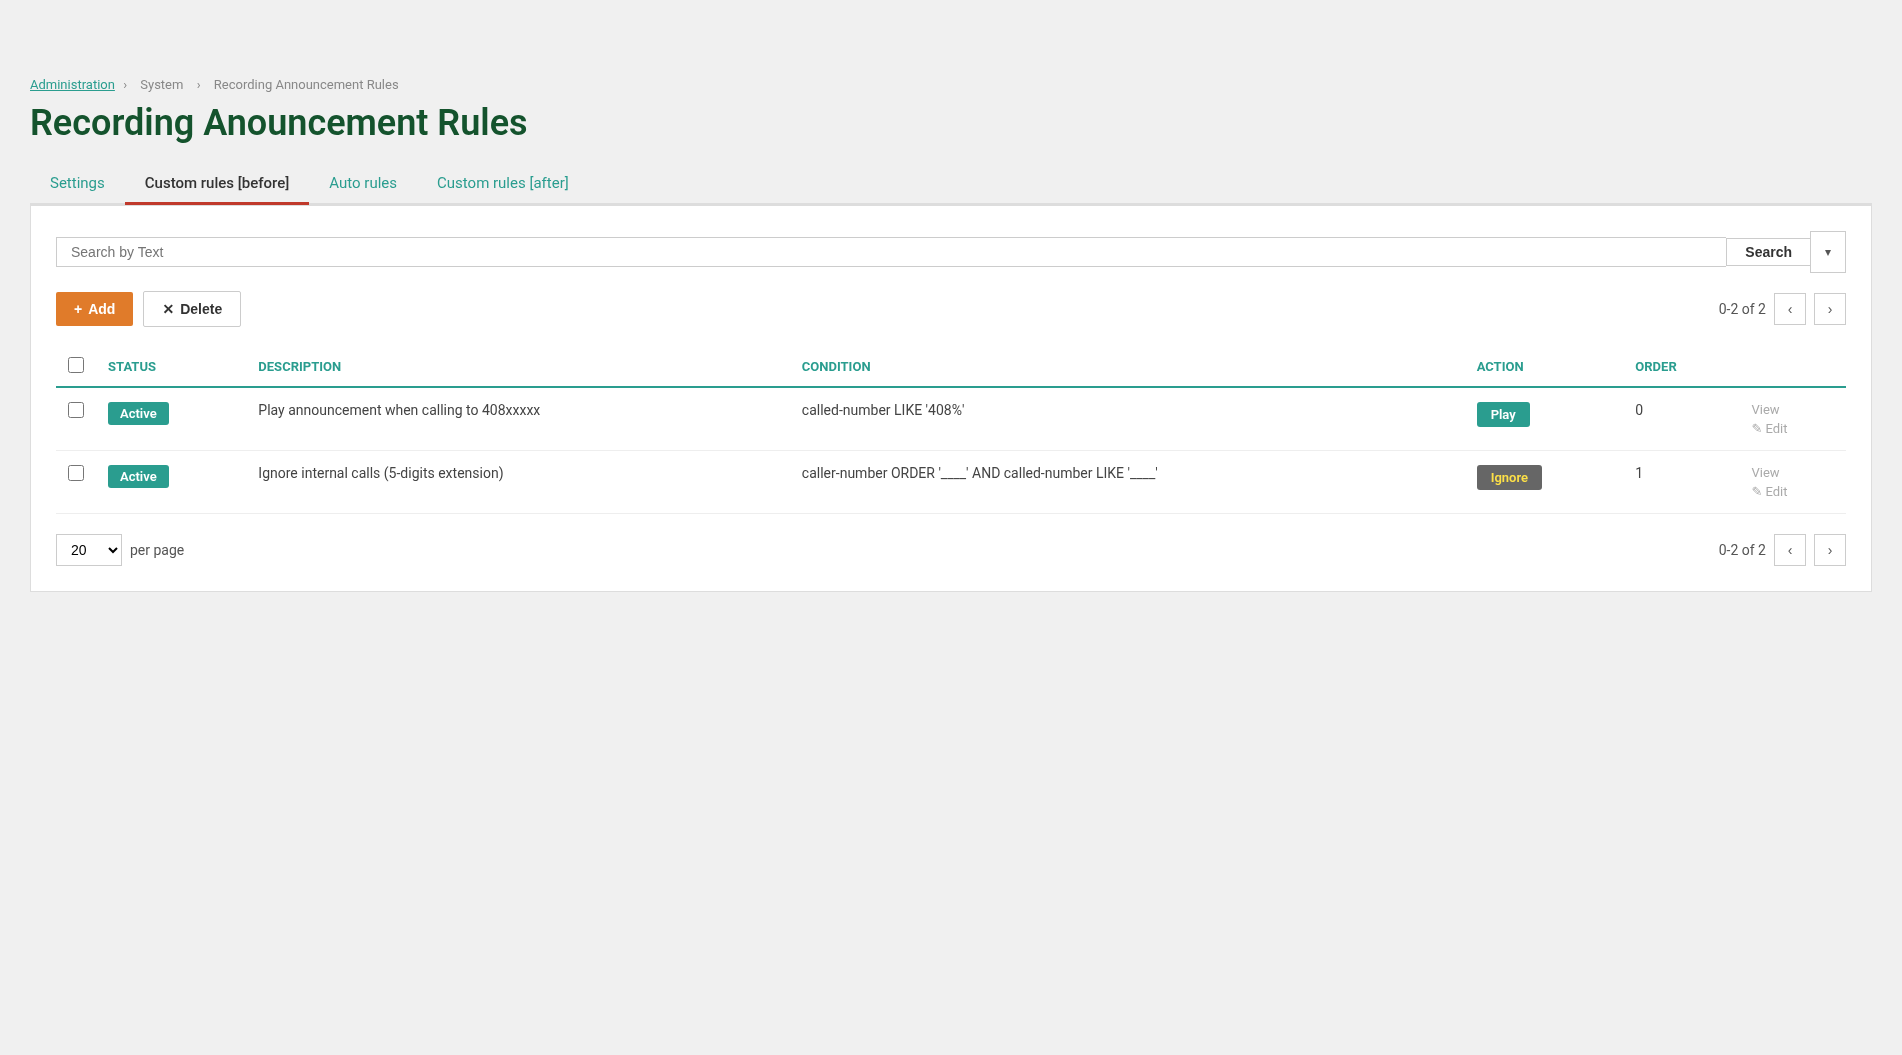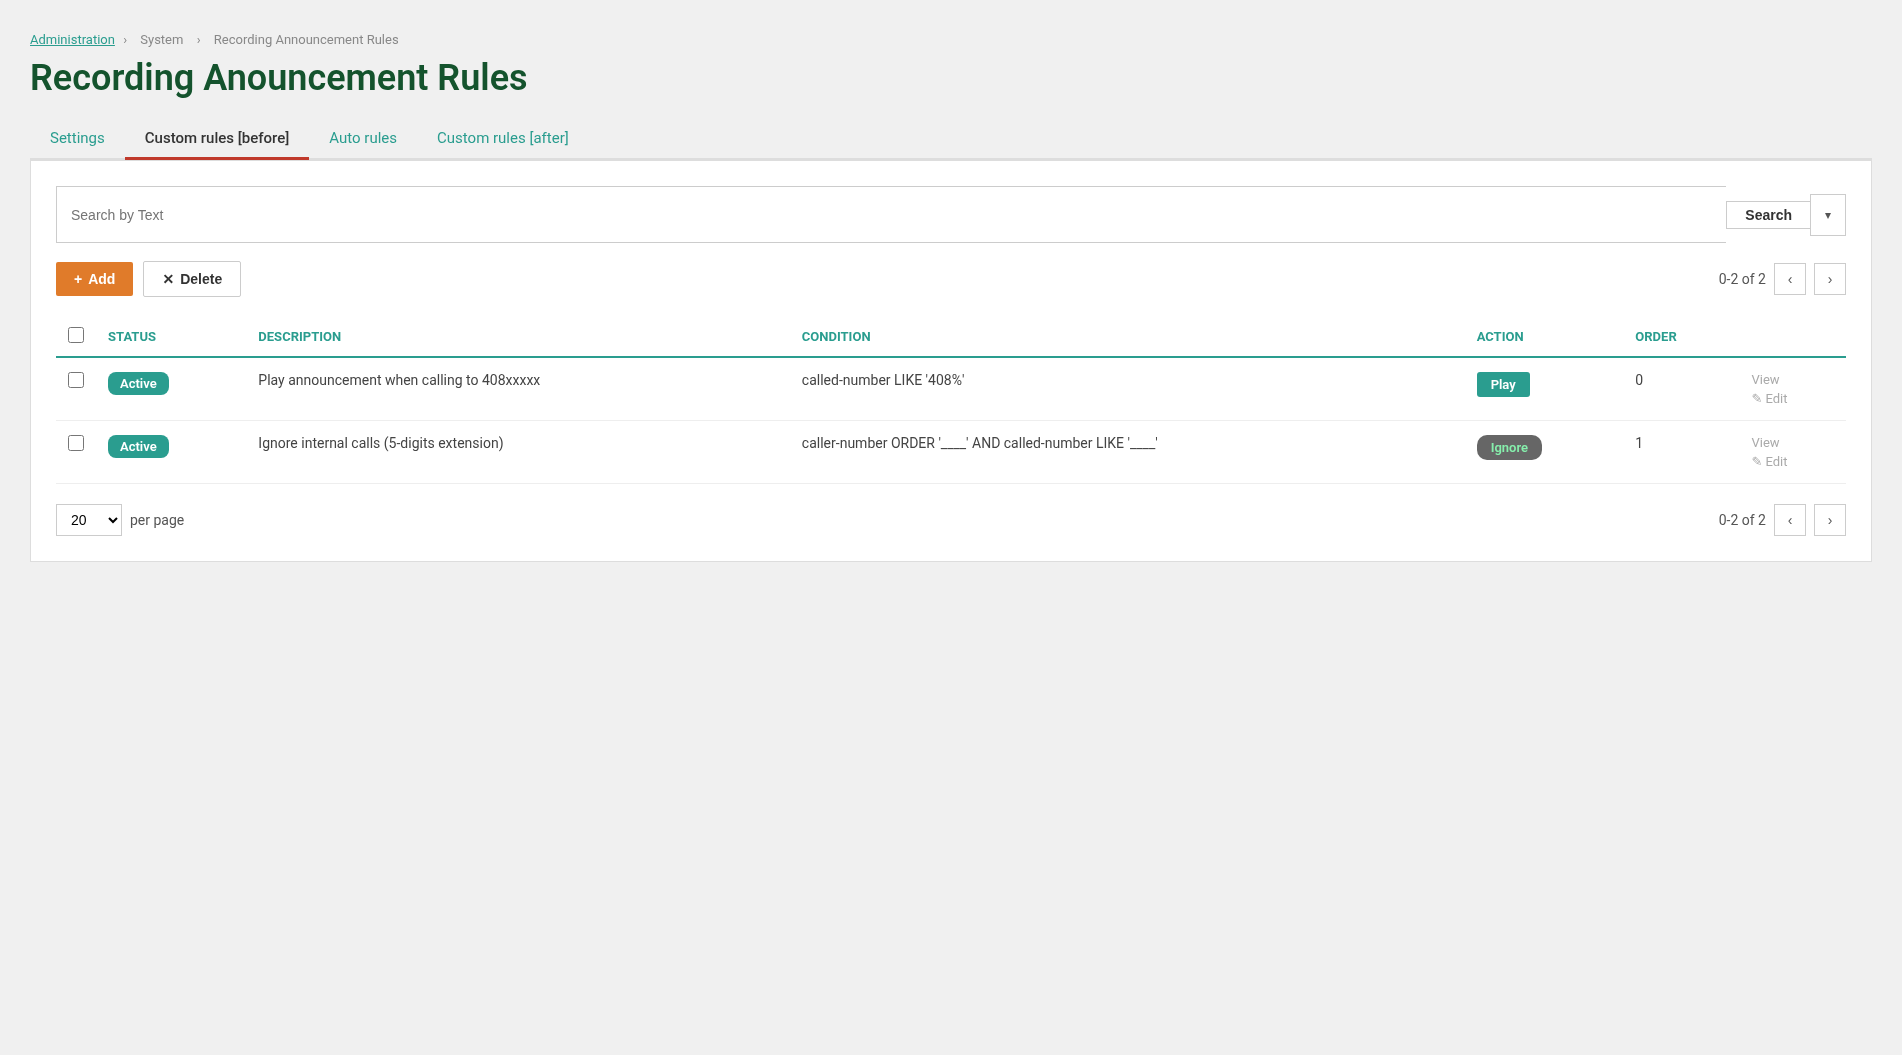--- a/index.html
+++ b/index.html
@@ -5,20 +5,21 @@
     * { box-sizing: border-box; margin: 0; padding: 0; }
     body {
       font-family: -apple-system, BlinkMacSystemFont, 'Segoe UI', Roboto, sans-serif;
       background: #f0f0f0;
       color: #333;
       font-size: 14px;
     }
     .page-wrapper {
       padding: 32px 30px;
       max-width: 1902px;
+      margin-top: 45px;
     }
     .breadcrumb {
       font-size: 13px;
       color: #555;
       margin-bottom: 10px;
     }
     .breadcrumb a {
       color: #2a9d8f;
       text-decoration: underline;
       cursor: pointer;
@@ -64,21 +65,21 @@
       gap: 0;
     }
     .search-input {
       flex: 1;
       padding: 10px 14px;
       border: 1px solid #ccc;
       border-right: none;
       font-size: 14px;
       color: #999;
       outline: none;
-      height: 57px;
+      height: 30px;
     }
     .search-btn {
       padding: 0 18px;
       height: 28px;
       background: #fff;
       border: 1px solid #ccc;
       border-right: none;
       font-weight: 700;
       font-size: 14px;
       cursor: pointer;
@@ -172,39 +173,39 @@
     .table tbody td {
       padding: 14px 12px;
       vertical-align: top;
       color: #444;
       font-size: 14px;
     }
     .status-badge {
       background: #2a9d8f;
       color: #fff;
       padding: 4px 12px;
-      border-radius: 8px;
+      border-radius: 3px;
       font-size: 13px;
       font-weight: 600;
       display: inline-block;
     }
     .action-badge-play {
       background: #2a9d8f;
       color: #fff;
       padding: 5px 14px;
       border-radius: 3px;
       font-size: 13px;
       font-weight: 600;
       display: inline-block;
     }
     .action-badge-ignore {
       background: #666;
-      color: #86efac;
+      color: #fde047;
       padding: 5px 14px;
-      border-radius: 10px;
+      border-radius: 3px;
       font-size: 13px;
       font-weight: 600;
       display: inline-block;
     }
     .row-actions {
       display: flex;
       flex-direction: column;
       gap: 4px;
       align-items: flex-start;
     }

